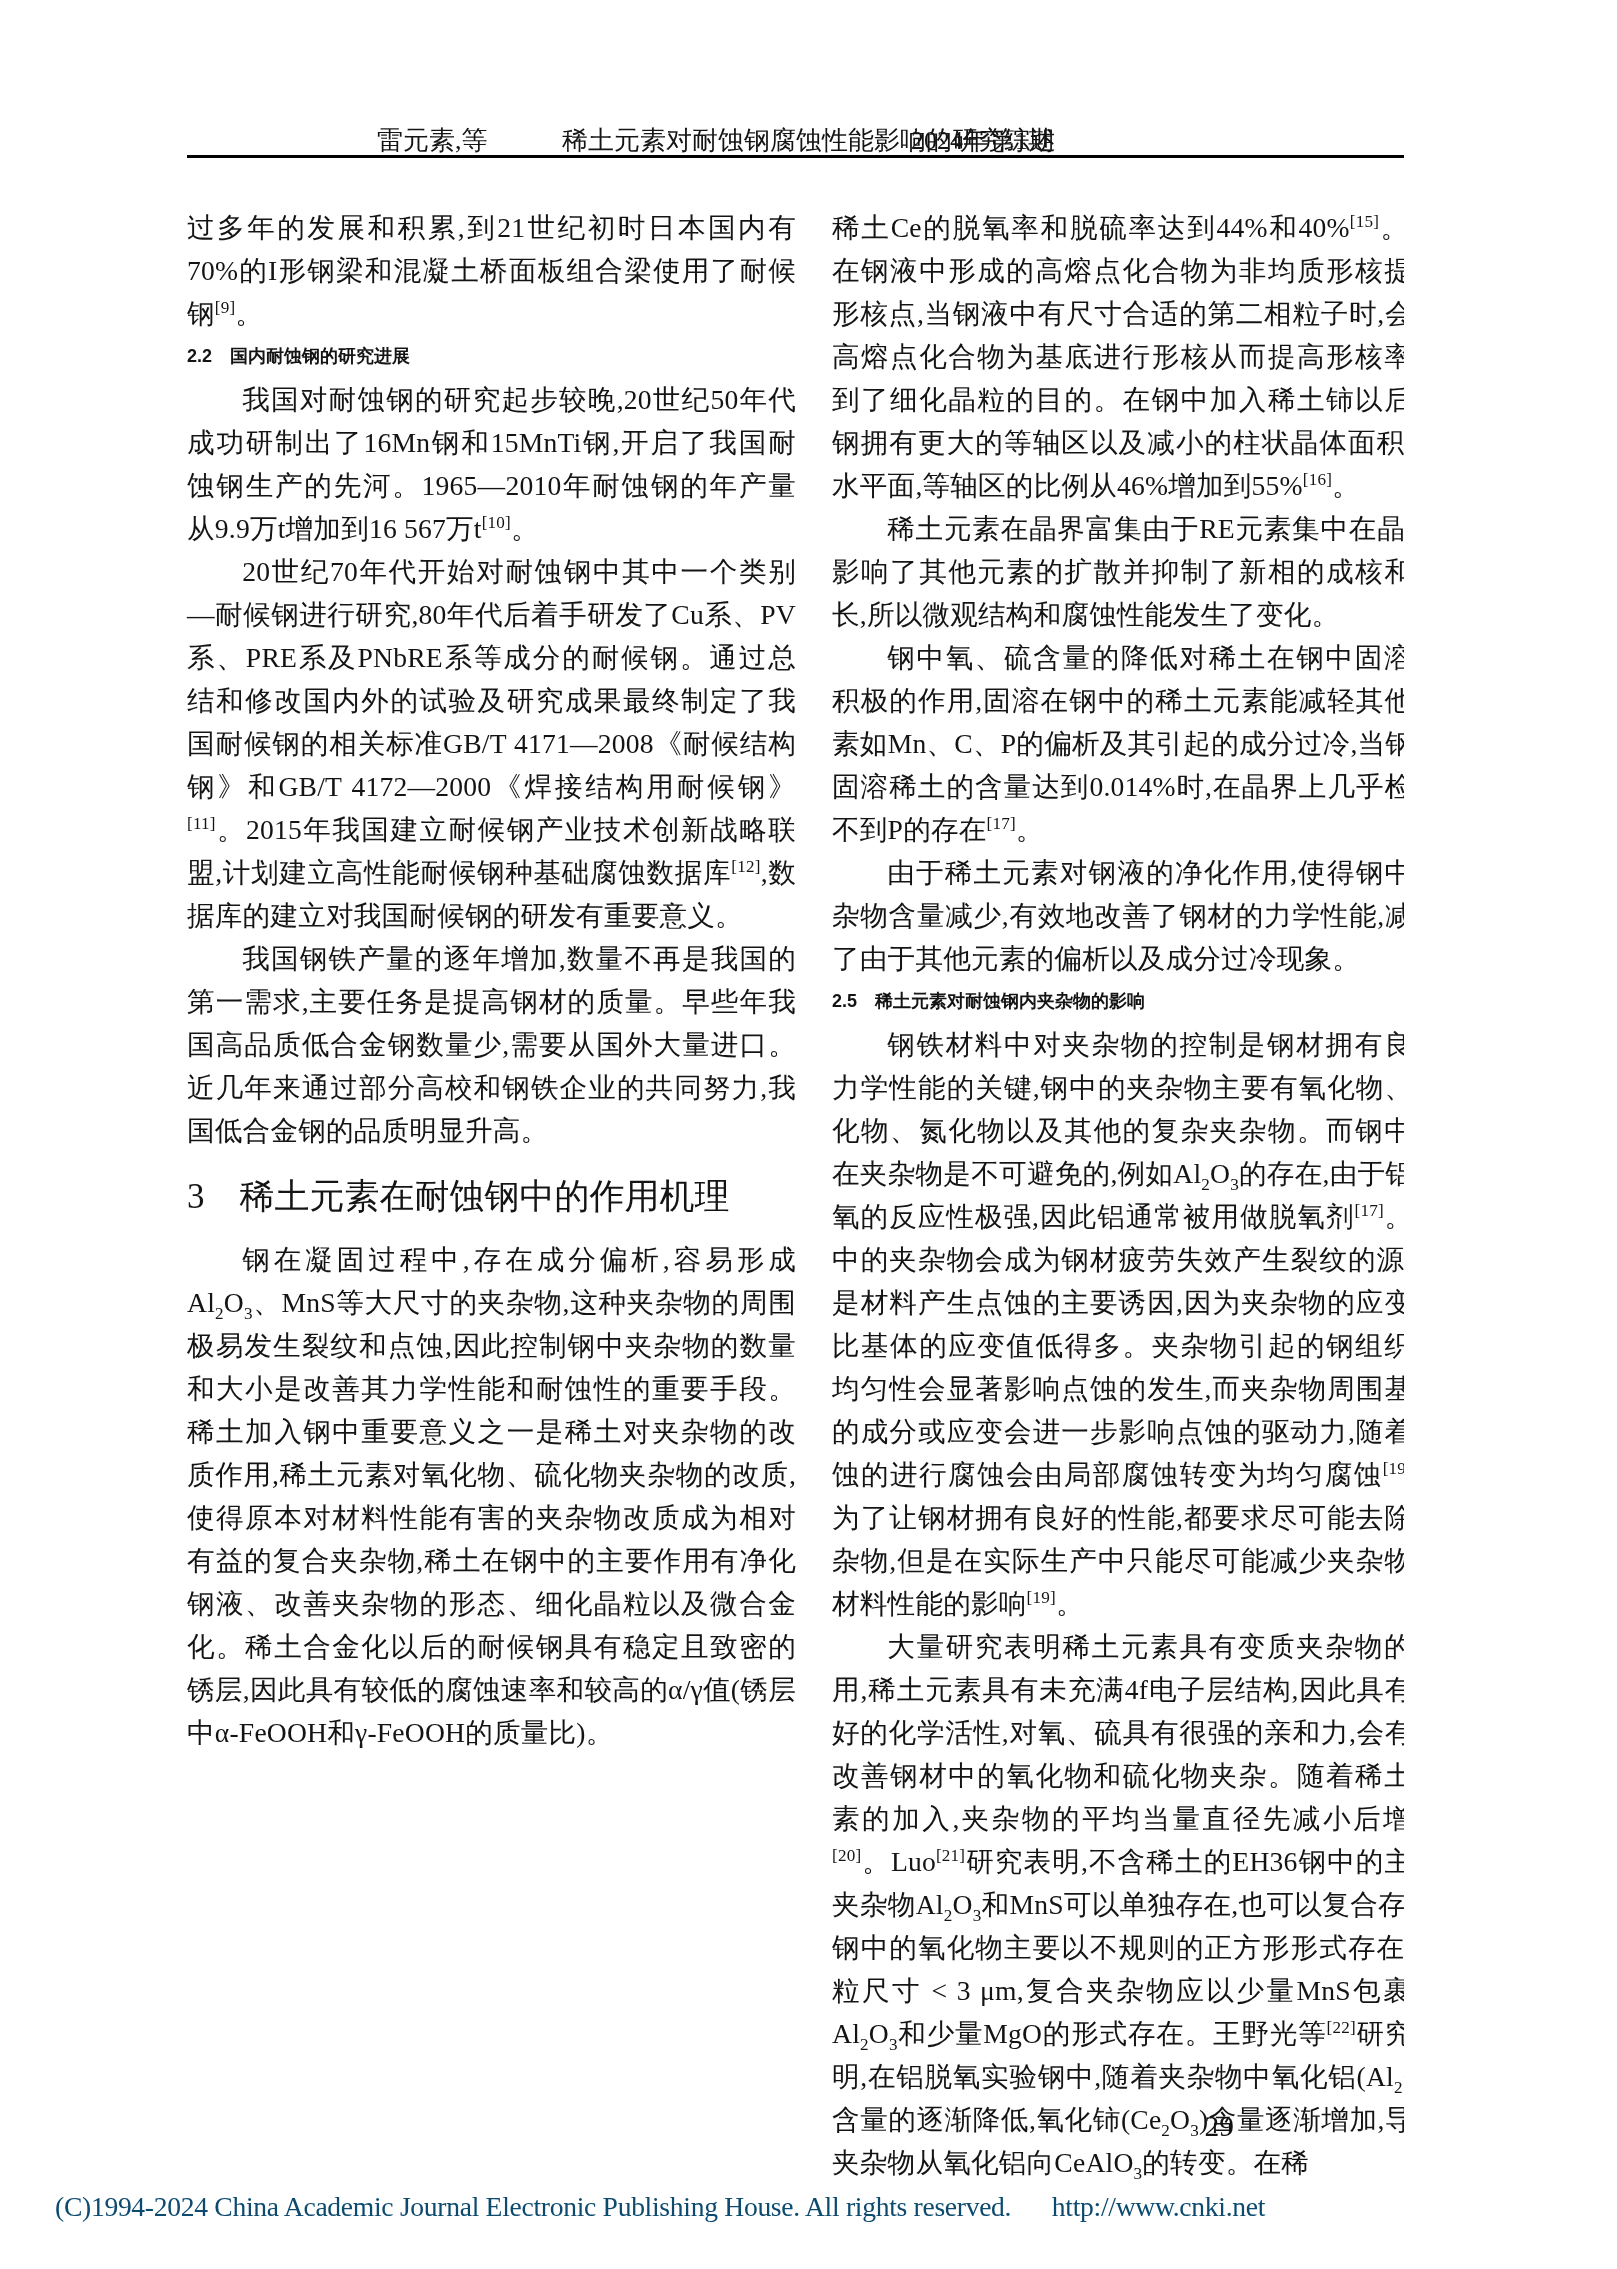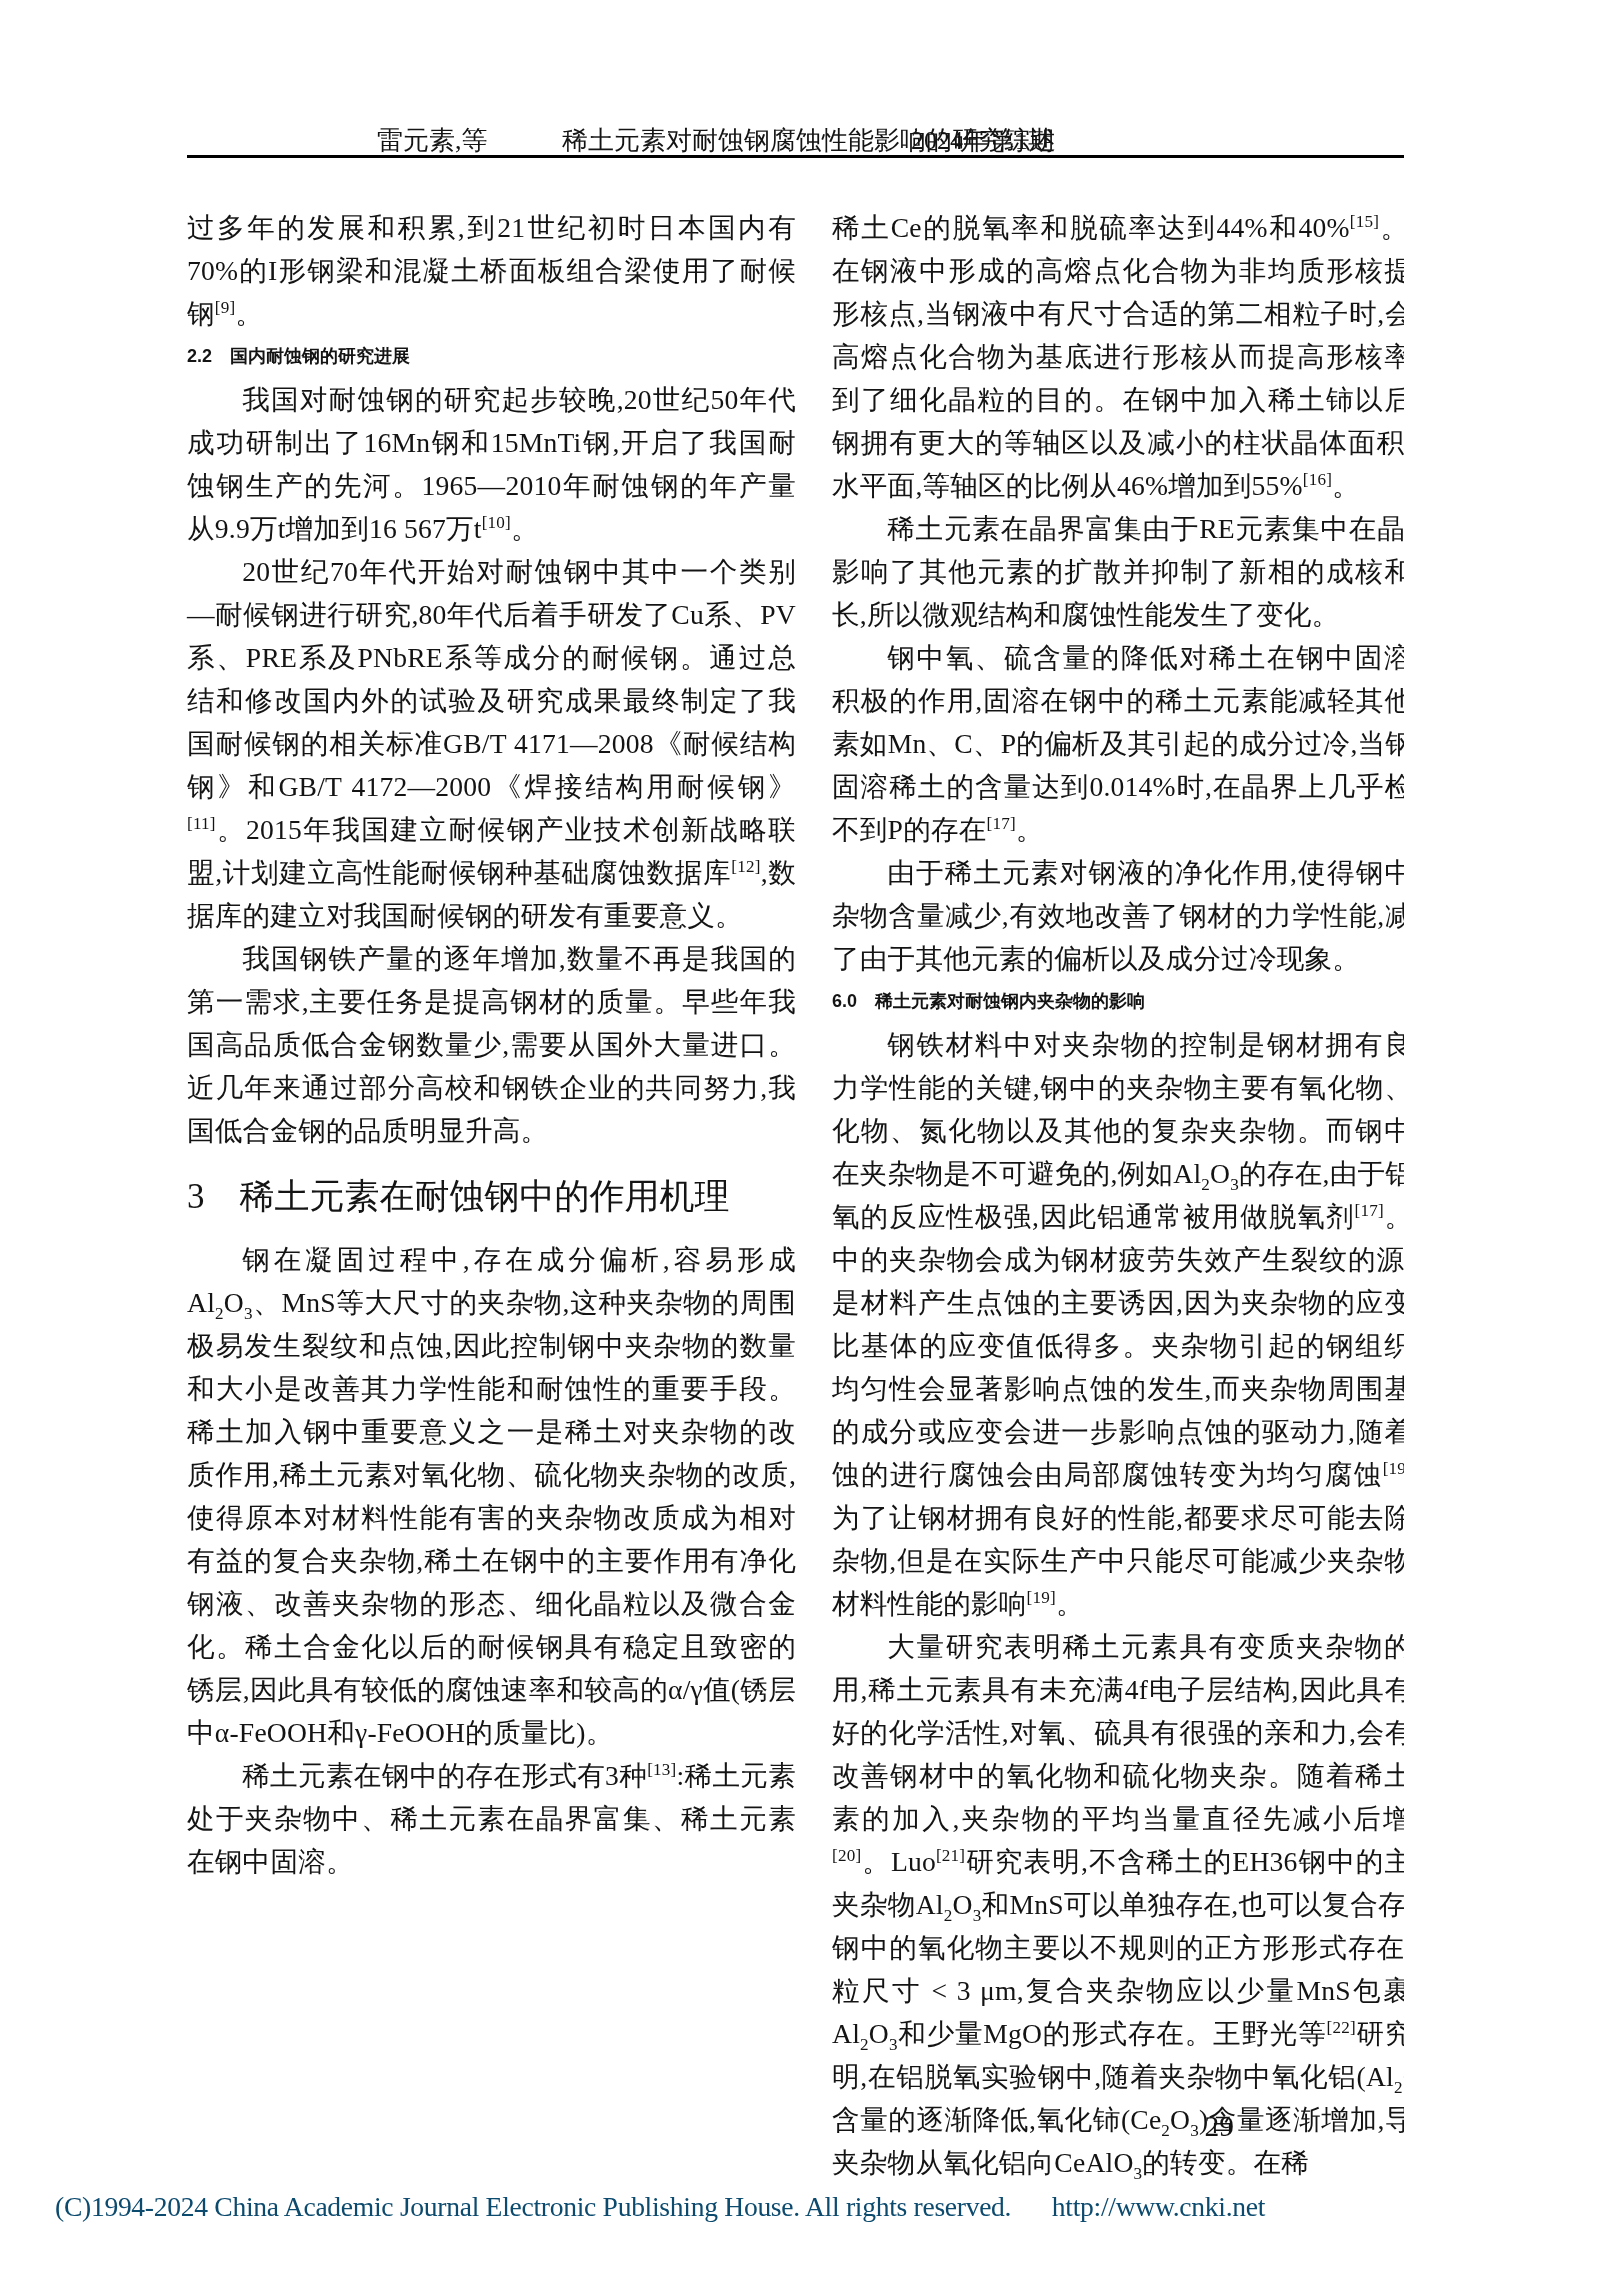--- a/index.html
+++ b/index.html
@@ -68,28 +68,27 @@
 
   <div class="columns">
     <div class="column">
         <p class="paragraph">过多年的发展和积累,到21世纪初时日本国内有70%的I形钢梁和混凝土桥面板组合梁使用了耐候钢<sup>[9]</sup>。</p>
         <h3 class="subsection-heading">2.2　国内耐蚀钢的研究进展</h3>
         <p class="paragraph indent">我国对耐蚀钢的研究起步较晚,20世纪50年代成功研制出了16Mn钢和15MnTi钢,开启了我国耐蚀钢生产的先河。1965—2010年耐蚀钢的年产量从9.9万t增加到16 567万t<sup>[10]</sup>。</p>
         <p class="paragraph indent">20世纪70年代开始对耐蚀钢中其中一个类别—耐候钢进行研究,80年代后着手研发了Cu系、PV系、PRE系及PNbRE系等成分的耐候钢。通过总结和修改国内外的试验及研究成果最终制定了我国耐候钢的相关标准GB/T 4171—2008《耐候结构钢》和GB/T 4172—2000《焊接结构用耐候钢》<sup>[11]</sup>。2015年我国建立耐候钢产业技术创新战略联盟,计划建立高性能耐候钢种基础腐蚀数据库<sup>[12]</sup>,数据库的建立对我国耐候钢的研发有重要意义。</p>
         <p class="paragraph indent">我国钢铁产量的逐年增加,数量不再是我国的第一需求,主要任务是提高钢材的质量。早些年我国高品质低合金钢数量少,需要从国外大量进口。近几年来通过部分高校和钢铁企业的共同努力,我国低合金钢的品质明显升高。</p>
         <h2 class="section-heading">3　稀土元素在耐蚀钢中的作用机理</h2>
         <p class="paragraph indent">钢在凝固过程中,存在成分偏析,容易形成Al<sub>2</sub>O<sub>3</sub>、MnS等大尺寸的夹杂物,这种夹杂物的周围极易发生裂纹和点蚀,因此控制钢中夹杂物的数量和大小是改善其力学性能和耐蚀性的重要手段。稀土加入钢中重要意义之一是稀土对夹杂物的改质作用,稀土元素对氧化物、硫化物夹杂物的改质,使得原本对材料性能有害的夹杂物改质成为相对有益的复合夹杂物,稀土在钢中的主要作用有净化钢液、改善夹杂物的形态、细化晶粒以及微合金化。稀土合金化以后的耐候钢具有稳定且致密的锈层,因此具有较低的腐蚀速率和较高的α/γ值(锈层中α-FeOOH和γ-FeOOH的质量比)。</p>
-        <p class="paragraph indent">稀土元素在钢中的存在形式有3种<sup>[13]</sup>:稀土元素处于夹杂物中、稀土元素在晶界富集、稀土元素在钢中固溶。</p>
       </div>
     <div class="column">
         <p class="paragraph">稀土Ce的脱氧率和脱硫率达到44%和40%<sup>[15]</sup>。Ce在钢液中形成的高熔点化合物为非均质形核提供形核点,当钢液中有尺寸合适的第二相粒子时,会以高熔点化合物为基底进行形核从而提高形核率达到了细化晶粒的目的。在钢中加入稀土铈以后的钢拥有更大的等轴区以及减小的柱状晶体面积,沿水平面,等轴区的比例从46%增加到55%<sup>[16]</sup>。</p>
         <p class="paragraph indent">稀土元素在晶界富集由于RE元素集中在晶界,影响了其他元素的扩散并抑制了新相的成核和生长,所以微观结构和腐蚀性能发生了变化。</p>
         <p class="paragraph indent">钢中氧、硫含量的降低对稀土在钢中固溶有积极的作用,固溶在钢中的稀土元素能减轻其他元素如Mn、C、P的偏析及其引起的成分过冷,当钢中固溶稀土的含量达到0.014%时,在晶界上几乎检测不到P的存在<sup>[17]</sup>。</p>
         <p class="paragraph indent">由于稀土元素对钢液的净化作用,使得钢中夹杂物含量减少,有效地改善了钢材的力学性能,减缓了由于其他元素的偏析以及成分过冷现象。</p>
-        <h3 class="subsection-heading">6.0　稀土元素对耐蚀钢内夹杂物的影响</h3>
+        <h3 class="subsection-heading">2.5　稀土元素对耐蚀钢内夹杂物的影响</h3>
         <p class="paragraph indent">钢铁材料中对夹杂物的控制是钢材拥有良好力学性能的关键,钢中的夹杂物主要有氧化物、硫化物、氮化物以及其他的复杂夹杂物。而钢中存在夹杂物是不可避免的,例如Al<sub>2</sub>O<sub>3</sub>的存在,由于铝与氧的反应性极强,因此铝通常被用做脱氧剂<sup>[17]</sup>。钢中的夹杂物会成为钢材疲劳失效产生裂纹的源头,是材料产生点蚀的主要诱因,因为夹杂物的应变值比基体的应变值低得多。夹杂物引起的钢组织不均匀性会显著影响点蚀的发生,而夹杂物周围基体的成分或应变会进一步影响点蚀的驱动力,随着腐蚀的进行腐蚀会由局部腐蚀转变为均匀腐蚀<sup>[19]</sup>。为了让钢材拥有良好的性能,都要求尽可能去除夹杂物,但是在实际生产中只能尽可能减少夹杂物对材料性能的影响<sup>[19]</sup>。</p>
         <p class="paragraph indent">大量研究表明稀土元素具有变质夹杂物的作用,稀土元素具有未充满4f电子层结构,因此具有良好的化学活性,对氧、硫具有很强的亲和力,会有效改善钢材中的氧化物和硫化物夹杂。随着稀土元素的加入,夹杂物的平均当量直径先减小后增大<sup>[20]</sup>。Luo<sup>[21]</sup>研究表明,不含稀土的EH36钢中的主要夹杂物Al<sub>2</sub>O<sub>3</sub>和MnS可以单独存在,也可以复合存在,钢中的氧化物主要以不规则的正方形形式存在,颗粒尺寸 &lt; 3 μm,复合夹杂物应以少量MnS包裹的Al<sub>2</sub>O<sub>3</sub>和少量MgO的形式存在。王野光等<sup>[22]</sup>研究表明,在铝脱氧实验钢中,随着夹杂物中氧化铝(Al<sub>2</sub>O<sub>3</sub>)含量的逐渐降低,氧化铈(Ce<sub>2</sub>O<sub>3</sub>)含量逐渐增加,导致夹杂物从氧化铝向CeAlO<sub>3</sub>的转变。在稀</p>
       </div>
   </div>
 
   <div class="page-number">29</div>
 
   <div class="footer">
     <span class="footer-copyright">(C)1994-2024 China Academic Journal Electronic Publishing House. All rights reserved.</span>
     <span class="footer-url">http://www.cnki.net</span>

